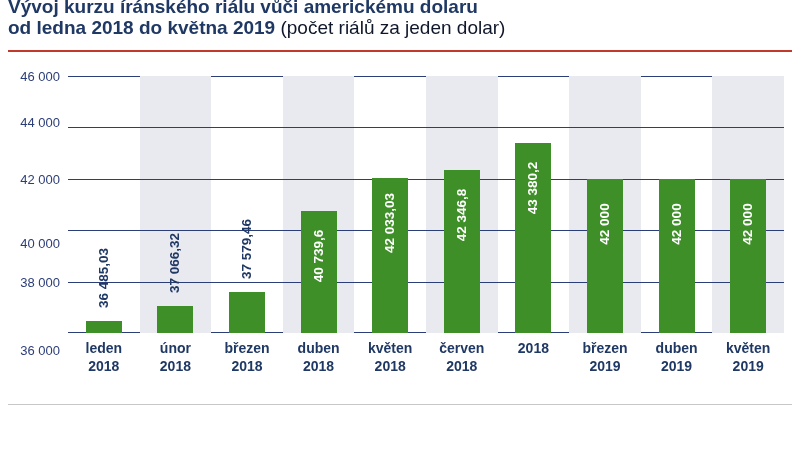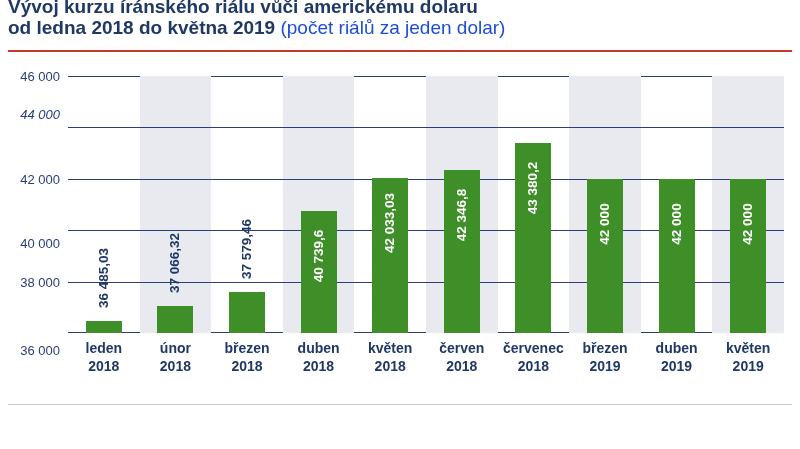--- a/index.html
+++ b/index.html
@@ -31,21 +31,21 @@
     line-height: 1.12;
   }
   .title-line {
     font-size: 19px;
     font-weight: bold;
     color: #1f3864;
     white-space: nowrap;
   }
   .title-sub {
     font-weight: normal;
-    color: #1d4ed8;
+    color: #0f172a;
   }
 
   .title-rule {
     position: absolute;
     left: 8px;
     top: 50px;
     width: 784px;
     height: 2px;
     background: #c0392b;
   }
@@ -238,21 +238,21 @@
           <div class="bar-value inside" style="bottom: 72.2px; height: 74px; line-height: 14px; display: flex; align-items: center; justify-content: center; width: 74px; transform: translateX(-50%) rotate(-90deg);">42 000</div>
         </div>
       </div>
   </div>
 
   <div class="ylabels-host" id="ylabels">
       <div class="ylabel" style="top: 257px; margin-top: 17px;">36 000</div>
       <div class="ylabel" style="top: 205.6px;">38 000</div>
       <div class="ylabel" style="top: 167px;">40 000</div>
       <div class="ylabel" style="top: 102.8px;">42 000</div>
-      <div class="ylabel" style="top: 38px; font-style: italic;">44 000</div>
+      <div class="ylabel" style="top: 46px;">44 000</div>
       <div class="ylabel" style="top: 0px;">46 000</div>
     </div>
 
   <div class="xlabels" id="xlabels">
       <div class="xlabel" style="left: -6px; width: 83.6px;">
         <div>leden</div>
         <div>2018</div>
       </div>
       <div class="xlabel" style="left: 65.6px; width: 83.6px;">
         <div>únor</div>
@@ -268,21 +268,20 @@
       </div>
       <div class="xlabel" style="left: 280.4px; width: 83.6px;">
         <div>květen</div>
         <div>2018</div>
       </div>
       <div class="xlabel" style="left: 352px; width: 83.6px;">
         <div>červen</div>
         <div>2018</div>
       </div>
       <div class="xlabel" style="left: 423.6px; width: 83.6px;">
-        <div>červenec</div>
         <div>2018</div>
       </div>
       <div class="xlabel" style="left: 495.2px; width: 83.6px;">
         <div>březen</div>
         <div>2019</div>
       </div>
       <div class="xlabel" style="left: 566.8px; width: 83.6px;">
         <div>duben</div>
         <div>2019</div>
       </div>

